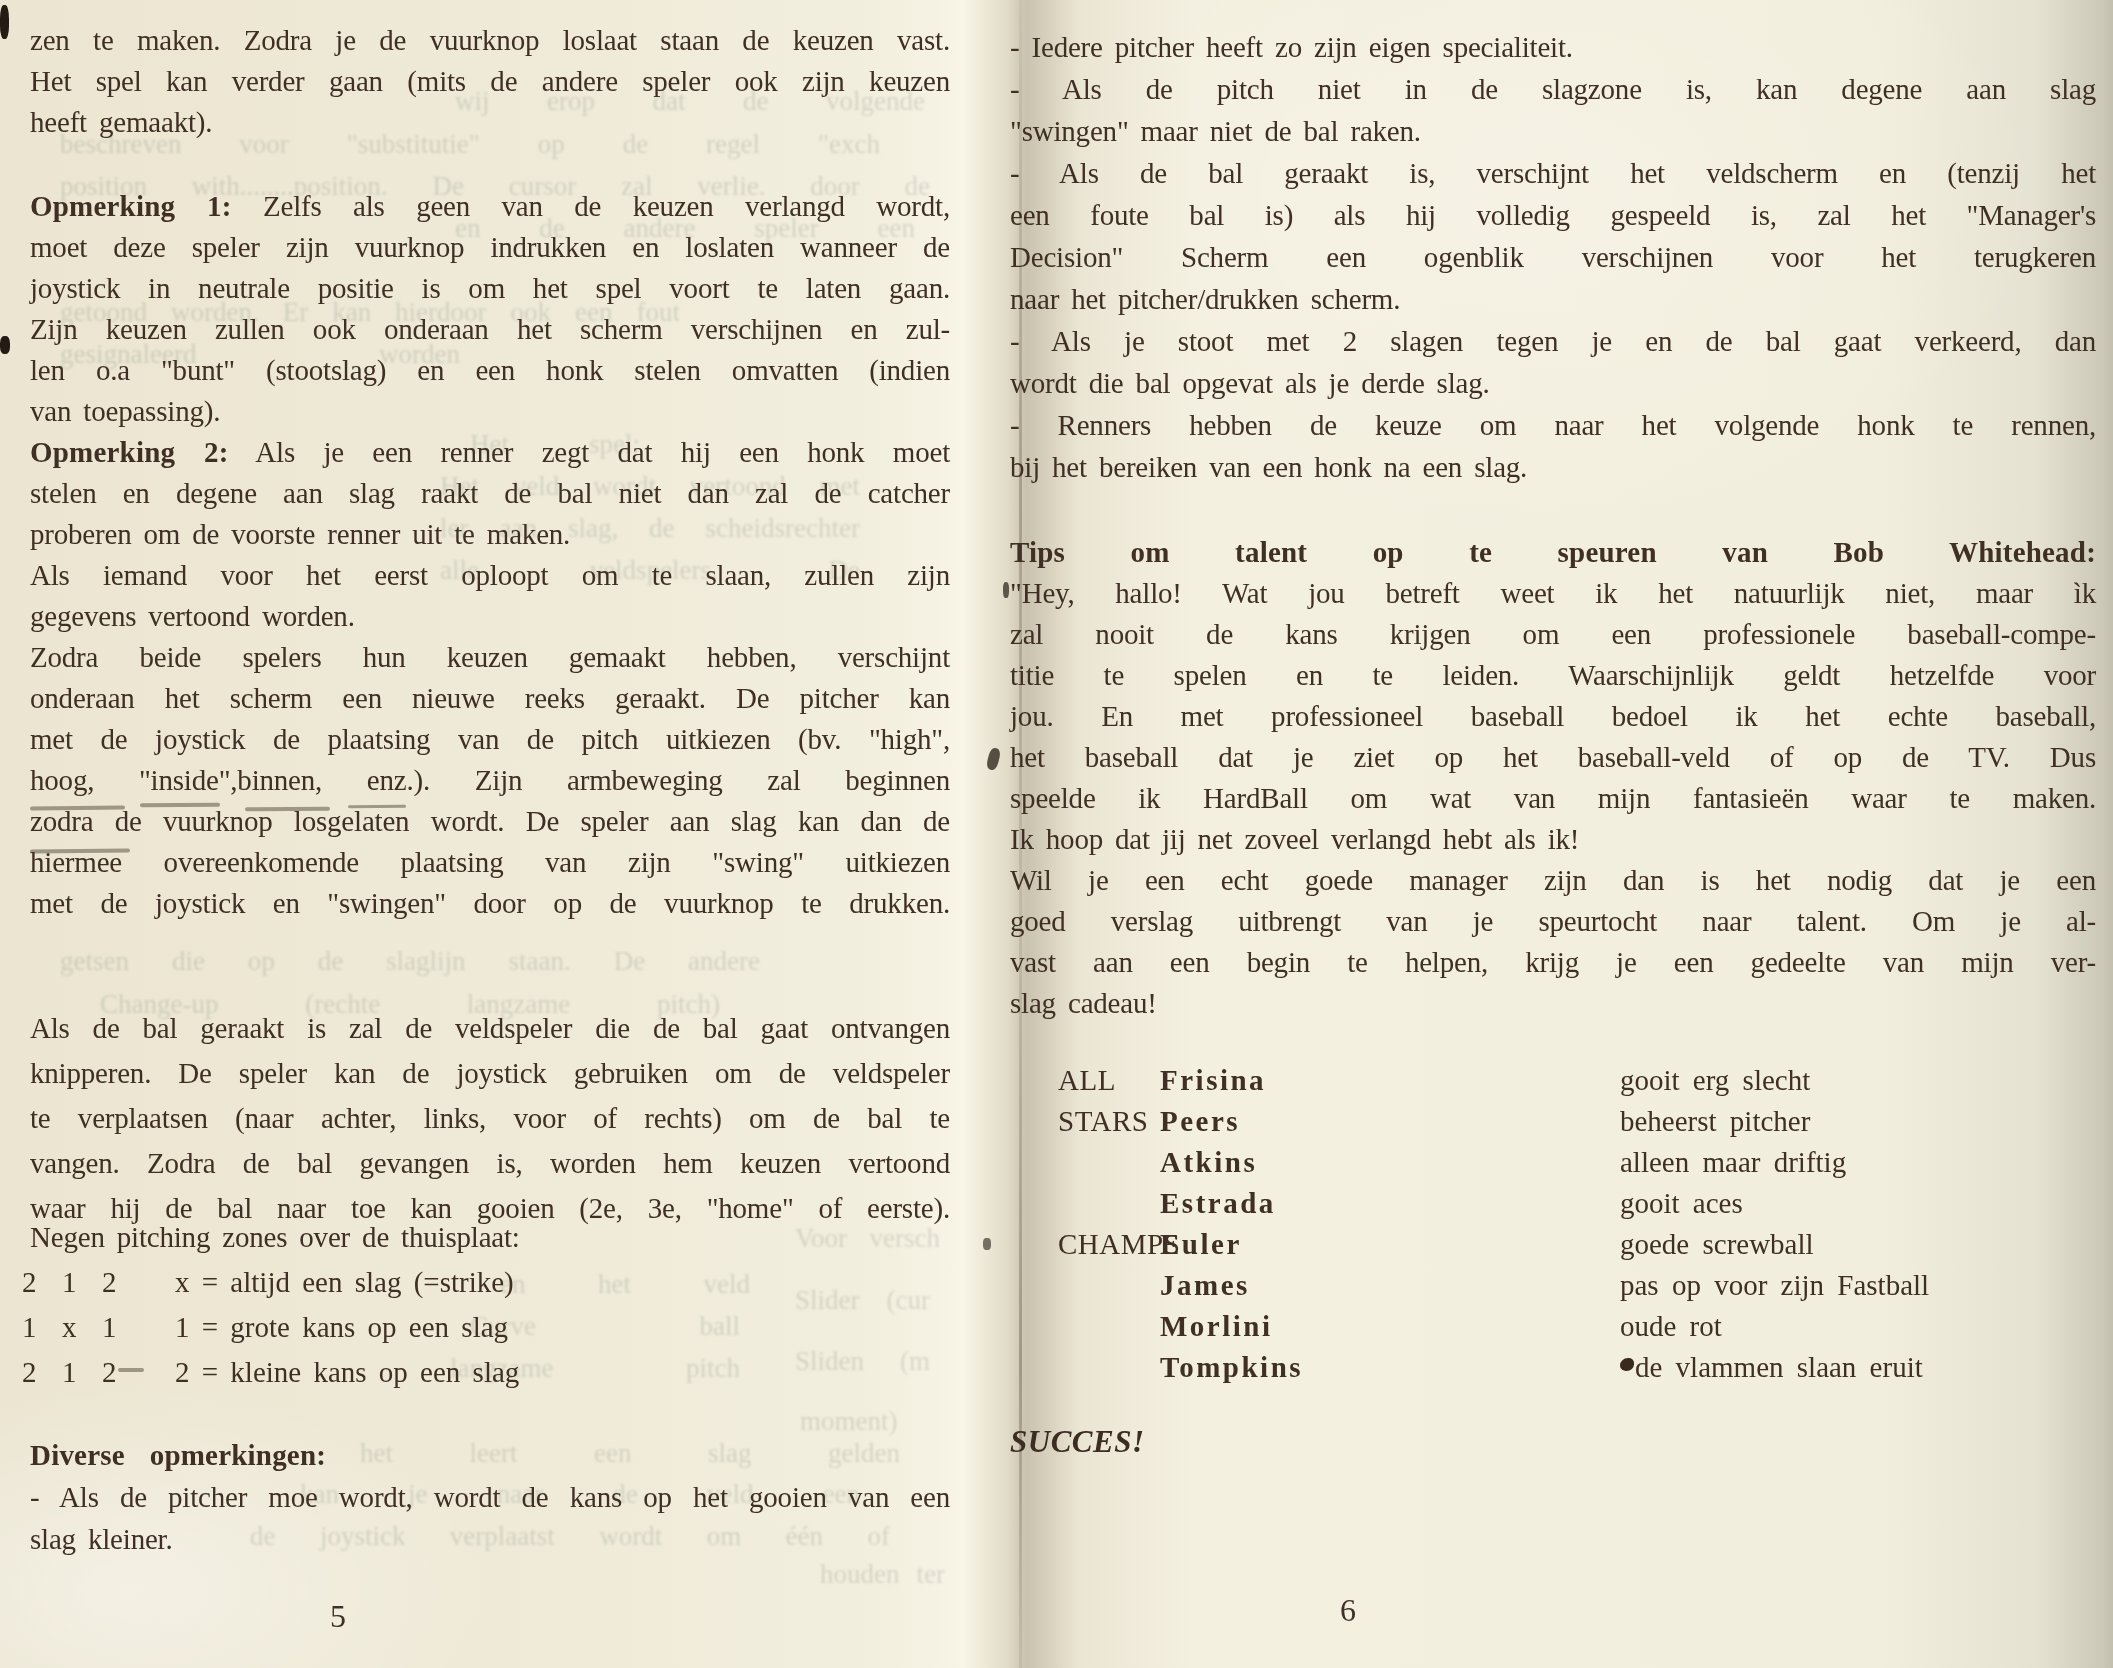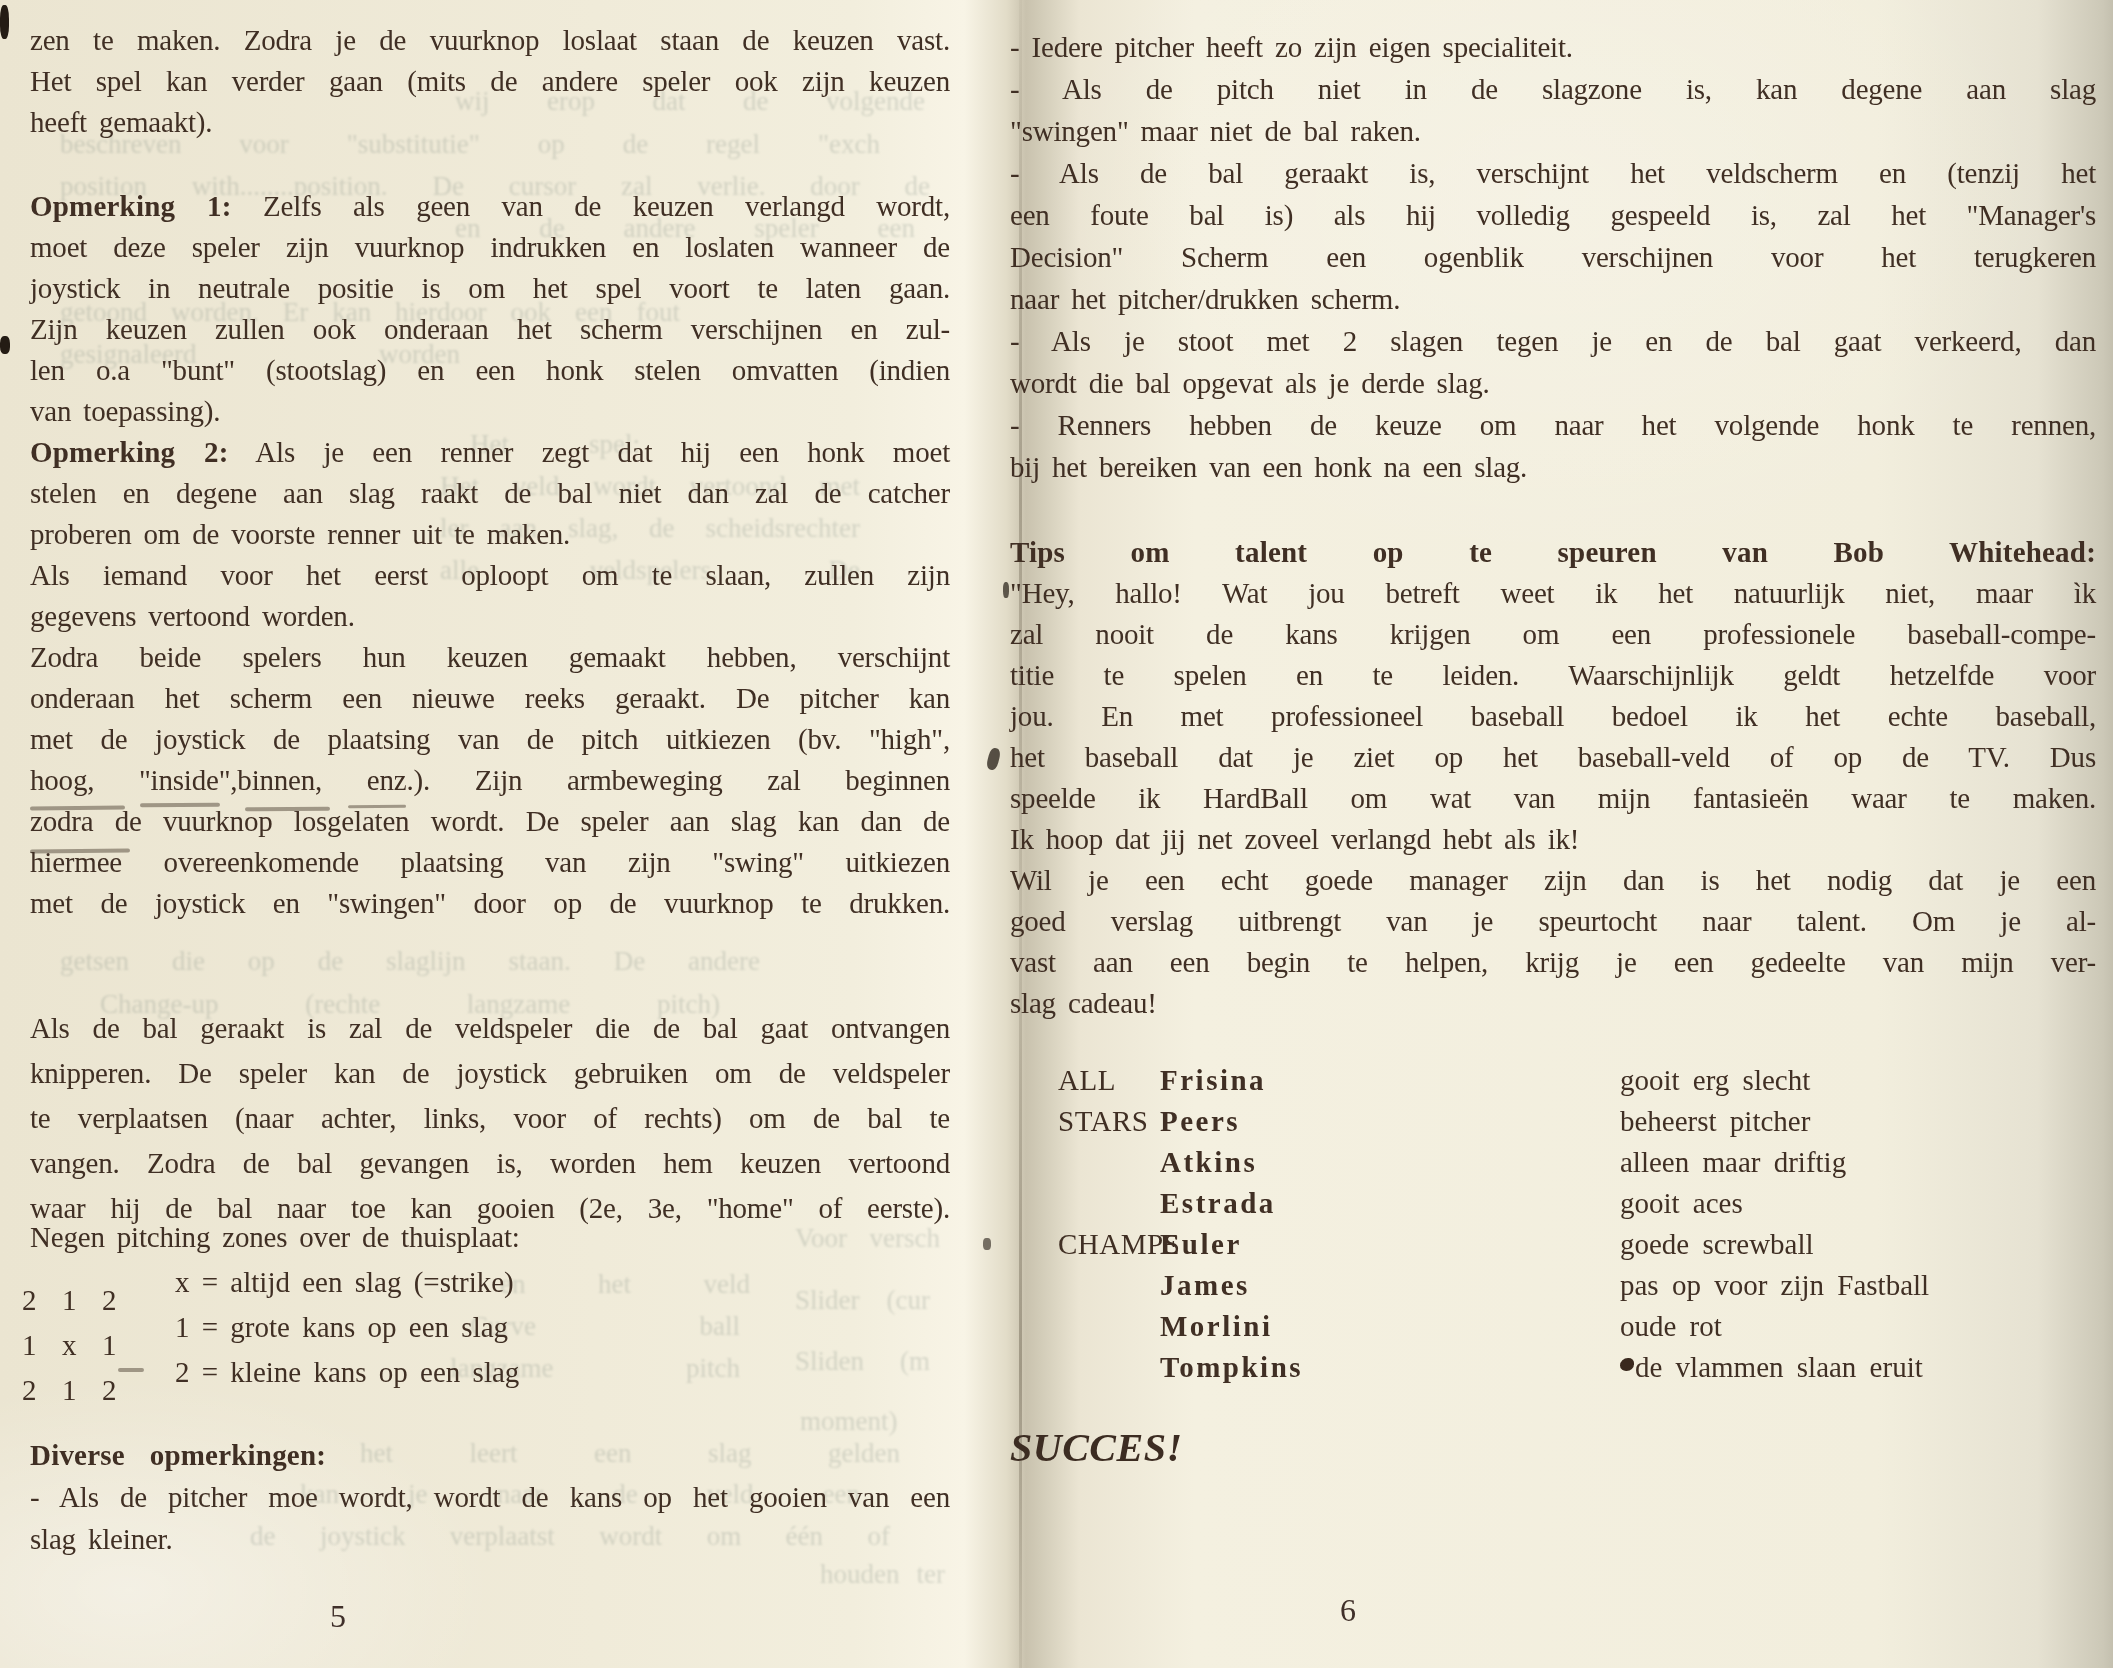--- a/index.html
+++ b/index.html
@@ -23,30 +23,30 @@
   .line{
     position:relative;line-height:var(--lh,41px);font-size:29px;
     letter-spacing:-0.2px;word-spacing:2px;white-space:pre-wrap;
     text-align:justify;text-align-last:justify;
   }
   .line.l{text-align:right;text-align-last:left;word-spacing:5px;}
   .line b{font-weight:bold;letter-spacing:0.2px;}
   .pageno{position:absolute;font-size:32px;color:#40302a;}
   
   .zone-row{position:relative;height:45px;line-height:45px;font-size:29px;}
-  .zone-grid{position:absolute;left:-8px;top:18px;font-weight:bold;}
+  .zone-grid{position:absolute;left:-8px;top:0;font-weight:bold;}
   .zone-grid span{display:inline-block;width:40px;font-weight:normal;}
   .zone-legend{position:absolute;left:145px;top:0;word-spacing:5px;}
   
   .roster-row{position:relative;height:41px;line-height:41px;font-size:29px;display:grid;grid-template-columns:150px 460px 1fr;}
   .roster-team{letter-spacing:0.5px;margin-left:48px;}
   .roster-player{font-weight:bold;letter-spacing:2.5px;}
   .roster-note{word-spacing:6px;}
   .blot{display:inline-block;width:14px;height:13px;background:#3a291e;border-radius:60% 40% 55% 45%;margin-right:1px;vertical-align:6px;}
-  .closing{position:absolute;font-style:italic;font-weight:bold;font-size:40px;letter-spacing:0.5px;color:#3c2c22;}
+  .closing{position:absolute;font-style:italic;font-weight:bold;font-size:31px;letter-spacing:0.5px;color:#3c2c22;}
   
   .ghost{
     position:absolute;font-size:27px;line-height:33px;color:#7a877d;opacity:.26;
     filter:blur(1.2px);white-space:pre-wrap;text-align:justify;text-align-last:justify;
   }
   
   .pencil{position:absolute;background:rgba(82,70,56,.5);border-radius:2px;transform:rotate(-0.5deg);}
   .speck{position:absolute;background:#241c14;border-radius:40%;}
   .crease{position:absolute;left:1019px;top:0;width:3px;height:100%;
     background:linear-gradient(180deg, rgba(90,80,62,.05), rgba(90,80,62,.35) 30%, rgba(90,80,62,.12) 55%, rgba(90,80,62,.4) 82%, rgba(90,80,62,.1));}

